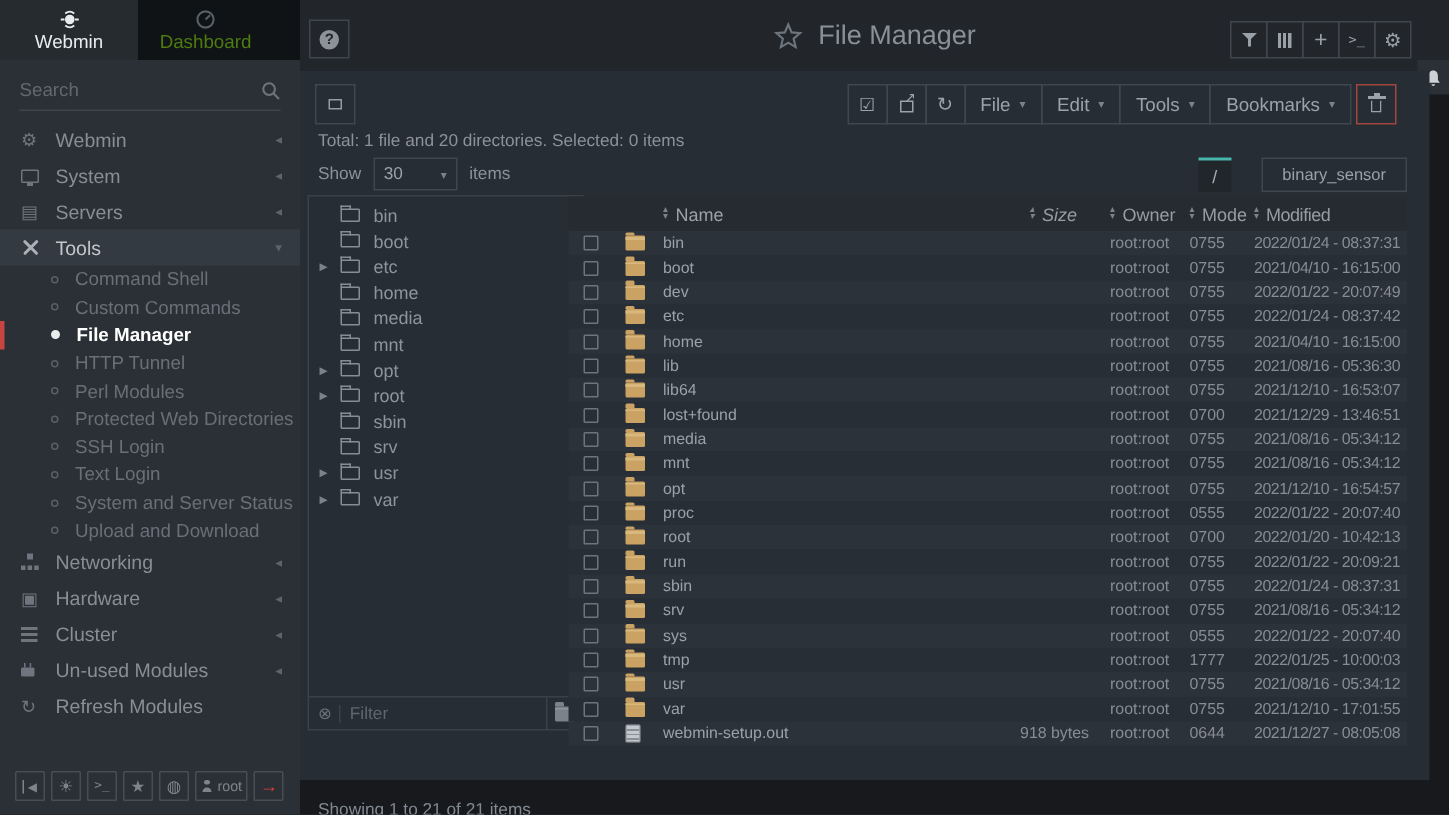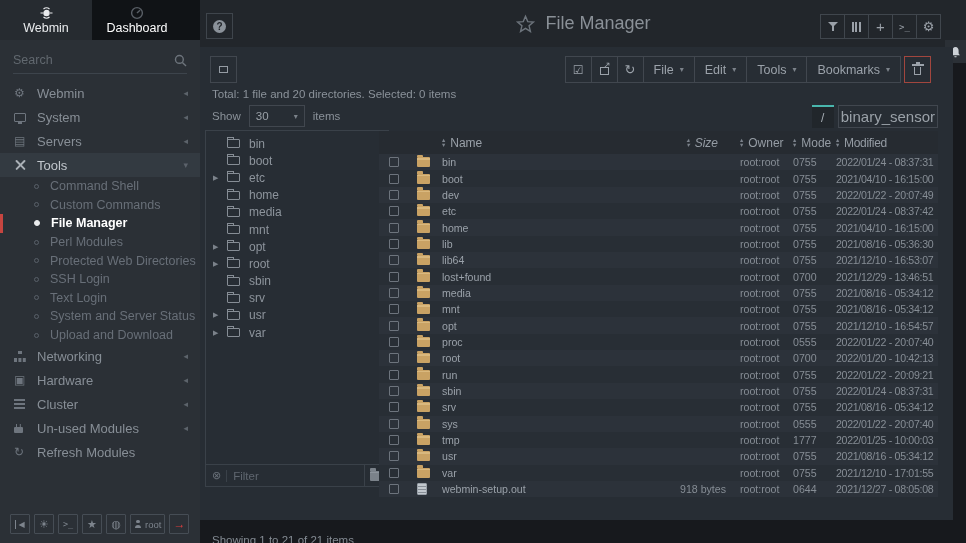--- a/index.html
+++ b/index.html
@@ -4,21 +4,21 @@
 <style>
   * { margin:0; padding:0; box-sizing:border-box; }
   html,body { width:966px; height:543px; overflow:hidden; }
   body { position:relative; background:#17191d; font-family:"Liberation Sans", sans-serif; color:#8a9199; }
 
   
   .sidebar { position:absolute; left:0; top:0; width:200px; height:543px; background:#2b3036; }
   .tabbar { height:40px; display:flex; background:#101316; }
   .tab { display:flex; flex-direction:column; align-items:center; justify-content:center; gap:1px; font-size:12.5px; cursor:pointer; }
   .tab-webmin { width:92px; background:#262b30; color:#e9ebed; }
-  .tab-dashboard { width:90px; color:#ffffff; }
+  .tab-dashboard { width:90px; color:#4d7c0f; }
   .search-row { margin:7px 13px 0 13px; height:27px; display:flex; align-items:center; border-bottom:1px solid #3d444c; }
   .search-row input { flex:1; background:transparent; border:none; outline:none; color:#8a9199; font-size:12.5px; font-family:inherit; }
   .search-row input::placeholder { color:#61686f; }
 
   .menu { position:absolute; top:81px; left:0; width:200px; }
   .menu-item { height:24px; display:flex; align-items:center; padding:0 12px 0 14px; font-size:13px; color:#878e96; cursor:pointer; }
   .menu-item .mi { width:23px; color:#6e757e; font-size:12px; display:flex; align-items:center; }
   .menu-item .lbl { flex:1; }
   .caret { font-size:9px; color:#5c636b; }
   .menu-item.expanded { background:#333a41; color:#c2c7cd; }
@@ -88,21 +88,21 @@
   .trash-btn { border:1px solid #a2463e; margin-left:3px; z-index:1; }
 
   .stats { position:absolute; left:12px; top:41px; font-size:11.5px; color:#8b929a;text-align:center; }
   .controls { position:absolute; left:12px; right:15px; top:58px; height:23px; font-size:11.5px; color:#8b929a; }
   .show-wrap { display:flex; align-items:center; gap:8px; }
   .select-box { width:56px; height:22px; border:1px solid #41474f; display:flex; align-items:center; padding:0 6px; color:#9aa1a8; cursor:pointer; }
   .select-box .val { flex:1; }
   .select-box .dd { font-size:8px; color:#7b828a; }
   .crumbs { position:absolute; right:0; top:0; display:flex; }
   .crumb-root { width:22px; height:23px; background:#21262b; border-top:2px solid #49b6ad; color:#a6adb4; display:flex; align-items:center; justify-content:center; font-size:12px; cursor:pointer; }
-  .crumb-seg { height:23px; border:1px solid #41474f; margin-left:4px; padding:0 2px; display:flex; align-items:center; color:#9aa1a8; font-size:15px; cursor:pointer; }
+  .crumb-seg { height:23px; border:1px solid #41474f; margin-left:20px; padding:0 13px; display:flex; align-items:center; color:#9aa1a8; font-size:11px; cursor:pointer; }
 
   .tree-panel { position:absolute; left:5px; top:83px; width:184px; height:357px; border:1px solid #3a4149; display:flex; flex-direction:column; }
   .tree-list { flex:1; padding-top:4px; overflow:hidden; }
   .tree-item { height:17.2px; display:flex; align-items:center; padding-left:7px; color:#8d949c; font-size:12px; cursor:pointer; }
   .tw { width:14px; font-size:7px; color:#7b828a; flex:none; }
   .tree-item .tlbl { margin-left:9px; }
   .tree-filter { height:22px; border-top:1px solid #3a4149; display:flex; align-items:center; padding-left:6px; font-size:11.5px; color:#5f666f; }
   .tree-filter .clear { font-size:11px; color:#6a717a; cursor:pointer; }
   .tree-filter .div { width:1px; height:12px; background:#3a4149; margin:0 6px 0 5px; }
   .tree-filter input { flex:1; background:transparent; border:none; outline:none; color:#8a9199; font-size:11.5px; font-family:inherit; min-width:0; }
@@ -198,20 +198,24 @@
         <div class="sub-item">
           <span class="bullet"></span>
           <span>Custom Commands</span>
         </div>
         <div class="sub-item active">
           <span class="bullet"></span>
           <span>File Manager</span>
         </div>
         <div class="sub-item">
           <span class="bullet"></span>
+          <span>HTTP Tunnel</span>
+        </div>
+        <div class="sub-item">
+          <span class="bullet"></span>
           <span>Perl Modules</span>
         </div>
         <div class="sub-item">
           <span class="bullet"></span>
           <span>Protected Web Directories</span>
         </div>
         <div class="sub-item">
           <span class="bullet"></span>
           <span>SSH Login</span>
         </div>

